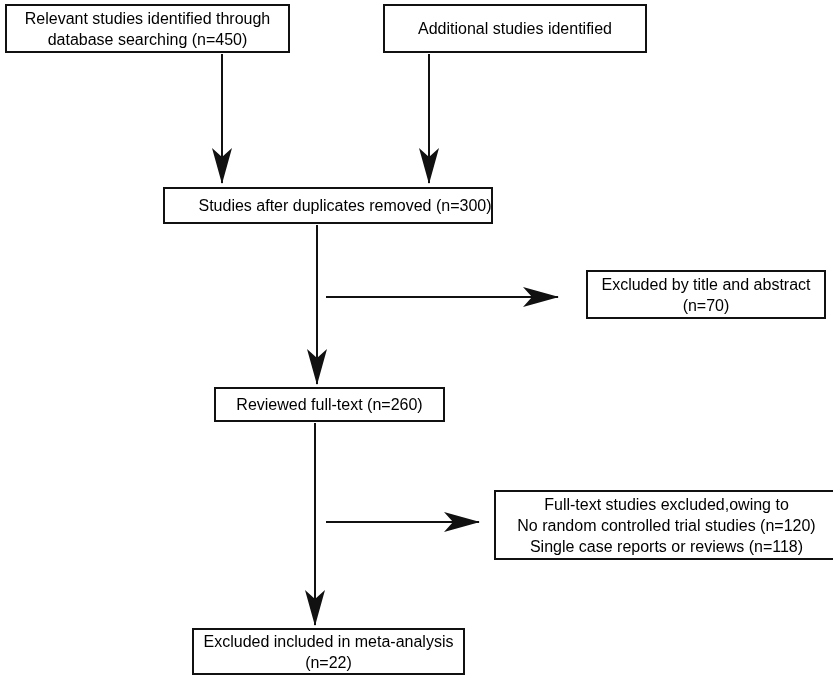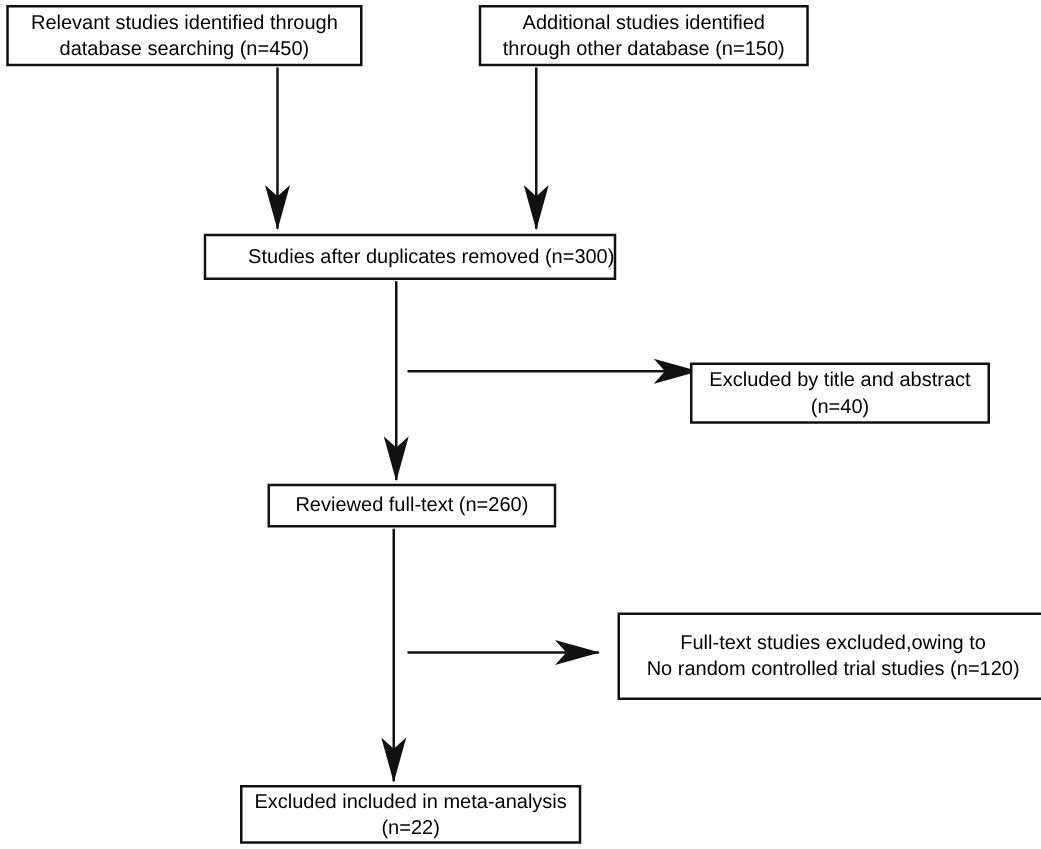--- a/index.html
+++ b/index.html
@@ -33,21 +33,21 @@
     align-items: center;
     text-align: center;
     font-size: 16px;
     line-height: 21px;
   }
   .flow-box div { white-space: nowrap; }
 
   .b-identified-db   { left: 5px;   top: 4px;   width: 285px; height: 49px; }
   .b-other-db        { left: 383px; top: 4px;   width: 264px; height: 49px; }
   .b-duplicates      { left: 163px; top: 187px; width: 330px; height: 37px; padding-left: 34px; }
-  .b-excl-title      { left: 552px; top: 270px; width: 240px; height: 49px; margin-top: 20px; }
+  .b-excl-title      { left: 586px; top: 270px; width: 240px; height: 49px; }
   .b-fulltext        { left: 214px; top: 387px; width: 231px; height: 35px; }
   .b-fulltext-excl   { left: 494px; top: 490px; width: 345px; height: 70px; }
   .b-included        { left: 192px; top: 628px; width: 273px; height: 47px; }
 </style>
 </head>
 <body>
 
 <div class="canvas">
 
   <svg class="arrows" viewBox="0 0 833 679" xmlns="http://www.w3.org/2000/svg">
@@ -64,39 +64,39 @@
     <line x1="326" y1="522" x2="479" y2="522" stroke="#111111" stroke-width="2" marker-end="url(#dart)"></line>
   </svg>
 
   <div class="flow-box b-identified-db">
     <div>Relevant studies identified through</div>
     <div>database searching (n=450)</div>
   </div>
 
   <div class="flow-box b-other-db">
     <div>Additional studies identified</div>
-    <div>through other database (n=150)</div>
   </div>
 
   <div class="flow-box b-duplicates">
     <div>Studies after duplicates removed (n=300)</div>
   </div>
 
   <div class="flow-box b-excl-title">
     <div>Excluded by title and abstract</div>
-    <div>(n=40)</div>
+    <div>(n=70)</div>
   </div>
 
   <div class="flow-box b-fulltext">
     <div>Reviewed full-text (n=260)</div>
   </div>
 
   <div class="flow-box b-fulltext-excl">
     <div>Full-text studies excluded,owing to</div>
     <div>No random controlled trial studies (n=120)</div>
+    <div>Single case reports or reviews (n=118)</div>
   </div>
 
   <div class="flow-box b-included">
     <div>Excluded included in meta-analysis</div>
     <div>(n=22)</div>
   </div>
 
 </div>
 
 </body></html>

